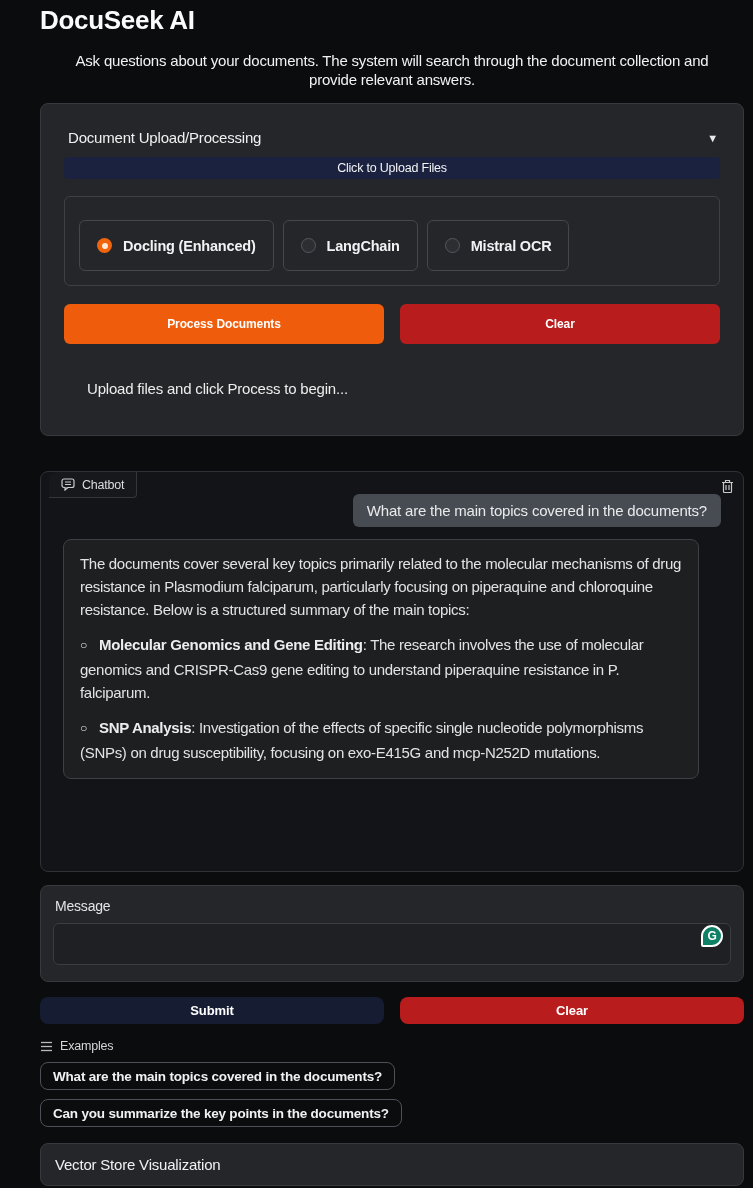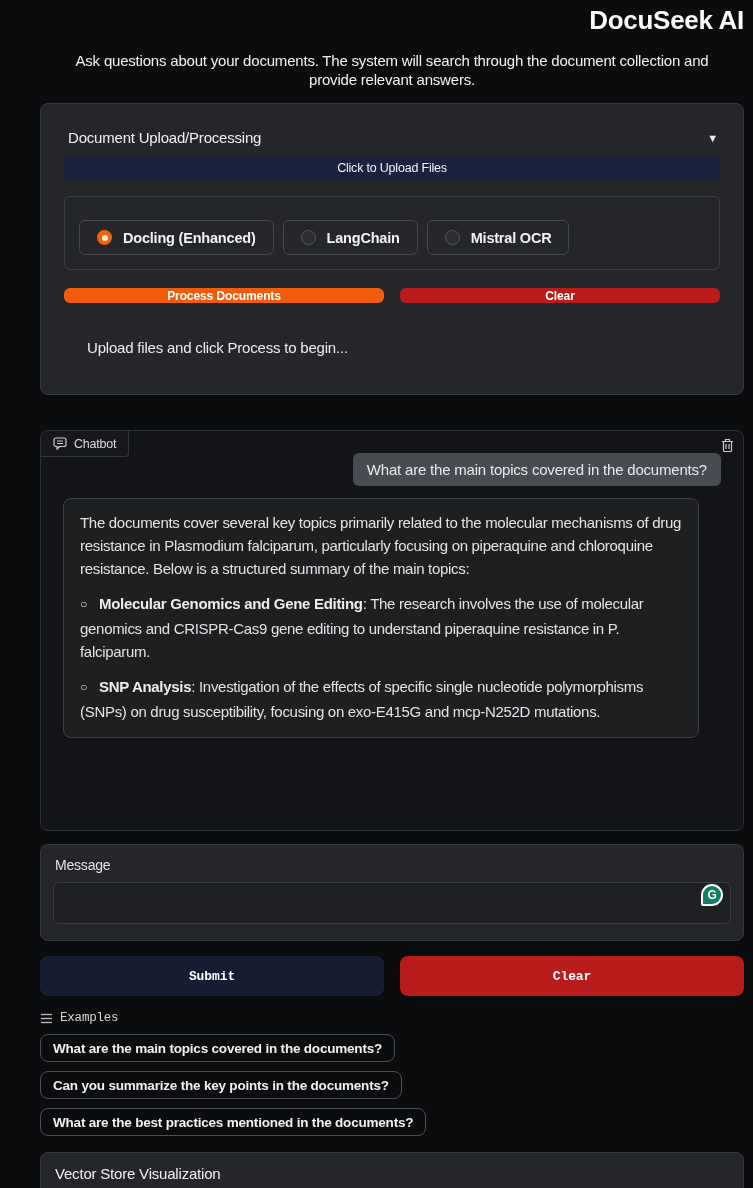--- a/index.html
+++ b/index.html
@@ -6,56 +6,56 @@
   html,body { width:753px; height:1188px; overflow:hidden; }
   body {
     background:#0b0c0e;
     color:#e6e7e9;
     font-family:"Liberation Sans","DejaVu Sans",sans-serif;
     letter-spacing:-0.2px;
   }
   .content { margin:0 40px 0 40px; width:704px; }
 
   
-  .app-title { margin-top:5px; text-align:right; font-size:26px; font-weight:700; color:#fbfbfb; letter-spacing:-0.3px; }
+  .app-title { margin-top:5px; text-align:left; font-size:26px; font-weight:700; color:#fbfbfb; letter-spacing:-0.3px; }
   .app-desc  { margin:15px auto 0; text-align:center; font-size:15px; line-height:19px; color:#f2f2f3; max-width:680px; }
 
   
   .panel { background:#242629; border:1px solid #36393d; border-radius:8px; }
 
   
   .upload-panel { margin-top:14px; padding:23px; }
   .acc-header { display:flex; align-items:center; justify-content:space-between; cursor:pointer; padding:2px 2px 0 4px; }
   .acc-title { font-size:15px; color:#f0f1f2; }
   .acc-arrow { font-size:11px; color:#e8e9ea; }
   .upload-btn { margin-top:11px; width:100%; height:22px; background:#1a2240; border:none; border-radius:4px;
     color:#f3f4f6; font-size:12.5px; font-family:inherit; cursor:pointer; letter-spacing:-0.2px; }
   .loader-group { margin-top:17px; border:1px solid #3d4045; border-radius:6px; padding:12px 14px 14px; }
   .loader-label { font-size:15px; color:#eceded; }
   .loader-info  { margin-top:6px; font-size:12px; color:#9aa0a6; }
   .radio-row { margin-top:11px; display:flex; gap:9px; }
   .radio-opt { display:flex; align-items:center; gap:11px; border:1px solid #44474c; border-radius:6px;
-    padding:0 17px; height:35px; cursor:pointer; }
+    padding:0 17px; height:51px; cursor:pointer; }
   .radio-circle { width:15px; height:15px; border-radius:50%; border:1px solid #55585e; background:#2c2e32; position:relative; flex:none; }
   .radio-circle.on { border:none; background:#f0640e; }
   .radio-circle.on::after { content:""; position:absolute; left:50%; top:50%; width:6px; height:6px; margin:-3px 0 0 -3px;
     border-radius:50%; background:#ffe9d6; }
   .radio-text { font-size:14.5px; font-weight:700; color:#f1f2f3; }
   .btn-row { margin-top:18px; display:flex; gap:16px; }
-  .btn { flex:1; height:15px; border:none; border-radius:6px; color:#fff; font-size:12px; font-weight:600;
+  .btn { flex:1; height:40px; border:none; border-radius:6px; color:#fff; font-size:12px; font-weight:600;
     font-family:inherit; cursor:pointer; letter-spacing:-0.1px; }
   .btn.orange { background:#ef5d0c; }
   .btn.red { background:#b91c1c; }
   .btn.navy { background:#161d33; }
   .status-text { margin:36px 0 15px 23px; font-size:15px; color:#eceded; }
 
   
   .chat-panel { margin-top:35px; position:relative; height:401px; background:#131417; border:1px solid #2e3135;
     border-radius:8px; overflow:hidden; }
-  .chat-tab { position:absolute; top:0; left:0; display:flex; align-items:center; gap:7px; padding:0 12px; height:26px;
+  .chat-tab { position:absolute; top:0; left:8px; display:flex; align-items:center; gap:7px; padding:0 12px; height:26px;
     background:#17181b; border-right:1px solid #33363a; border-bottom:1px solid #33363a;
     border-radius:8px 0 4px 0; }
   .chat-tab-label { font-size:12.5px; color:#dcdddf; }
   .trash-btn { position:absolute; top:5px; right:7px; background:none; border:none; cursor:pointer; padding:2px; }
   .user-bubble { margin:22px 22px 0 auto; width:fit-content; max-width:520px; background:#474b52;
     padding:8px 14px; border-radius:6px; font-size:15px; color:#e9eaec; }
   .bot-bubble { margin:12px 44px 0 22px; background:#1d1f21; border:1px solid #3d4044; border-radius:8px;
     padding:8px 16px 14px; font-size:15px; line-height:23px; color:#e2e3e5; letter-spacing:-0.3px; }
   .bot-bubble p { margin-top:12px; }
   .bot-heading { margin-top:14px; font-weight:700; color:#eceded; }
@@ -67,24 +67,24 @@
   .msg-label { font-size:14px; color:#e3e4e6; padding-left:2px; }
   .msg-input-wrap { margin-top:9px; position:relative; }
   .msg-textarea { width:100%; height:42px; background:#1e2023; border:1px solid #3a3d41; border-radius:6px;
     resize:none; color:#e6e7e9; font-family:inherit; font-size:14px; padding:8px 36px 8px 10px; outline:none; }
   .grammarly-badge { position:absolute; top:2px; right:8px; width:22px; height:22px; background:#0e8066;
     border:2px solid #fff; border-radius:11px 11px 11px 2px; display:flex; align-items:center; justify-content:center;
     color:#fff; font-size:12px; font-weight:700; cursor:pointer; }
 
   
   .submit-row { margin-top:15px; display:flex; gap:16px; }
-  .submit-row .btn { height:40px; border-radius:8px; font-size:13px;font-family:Liberation Mono, monospace; }
-
-  
-  .examples-label { margin-top:15px; display:flex; align-items:center; gap:7px; padding-left:0;font-family:Liberation Mono, monospace; }
+  .submit-row .btn { height:27px; border-radius:8px; font-size:13px; }
+
+  
+  .examples-label { margin-top:15px; display:flex; align-items:center; gap:7px; padding-left:0; }
   .examples-label span { font-size:12.5px; color:#d6d7d9; }
   .chips { margin-top:9px; display:flex; flex-wrap:wrap; gap:9px; }
   .chip { border:1px solid #4d5056; border-radius:8px; background:transparent; padding:0 12px; height:28px;
     color:#f0f1f2; font-size:13.5px; font-weight:600; font-family:inherit; cursor:pointer; letter-spacing:-0.2px; }
 
   
   .vector-panel { margin-top:16px; height:43px; padding:0 14px; display:flex; align-items:center;
     justify-content:space-between; cursor:pointer; }
   .vector-title { font-size:15px; color:#f0f1f2; }
 
@@ -182,21 +182,20 @@
         <line x1="1" y1="1.5" x2="12" y2="1.5"></line>
         <line x1="1" y1="5.5" x2="12" y2="5.5"></line>
         <line x1="1" y1="9.5" x2="12" y2="9.5"></line>
       </svg>
     </span>
     <span>Examples</span>
   </div>
   <div class="chips">
     <button class="chip">What are the main topics covered in the documents?</button>
     <button class="chip">Can you summarize the key points in the documents?</button>
-    <button class="chip">What are the best practices mentioned in the documents?</button>
   </div>
 
   <section class="panel vector-panel">
     <span class="vector-title">Vector Store Visualization</span>
 
   </section>
 
 </div>
 
 </body></html>

